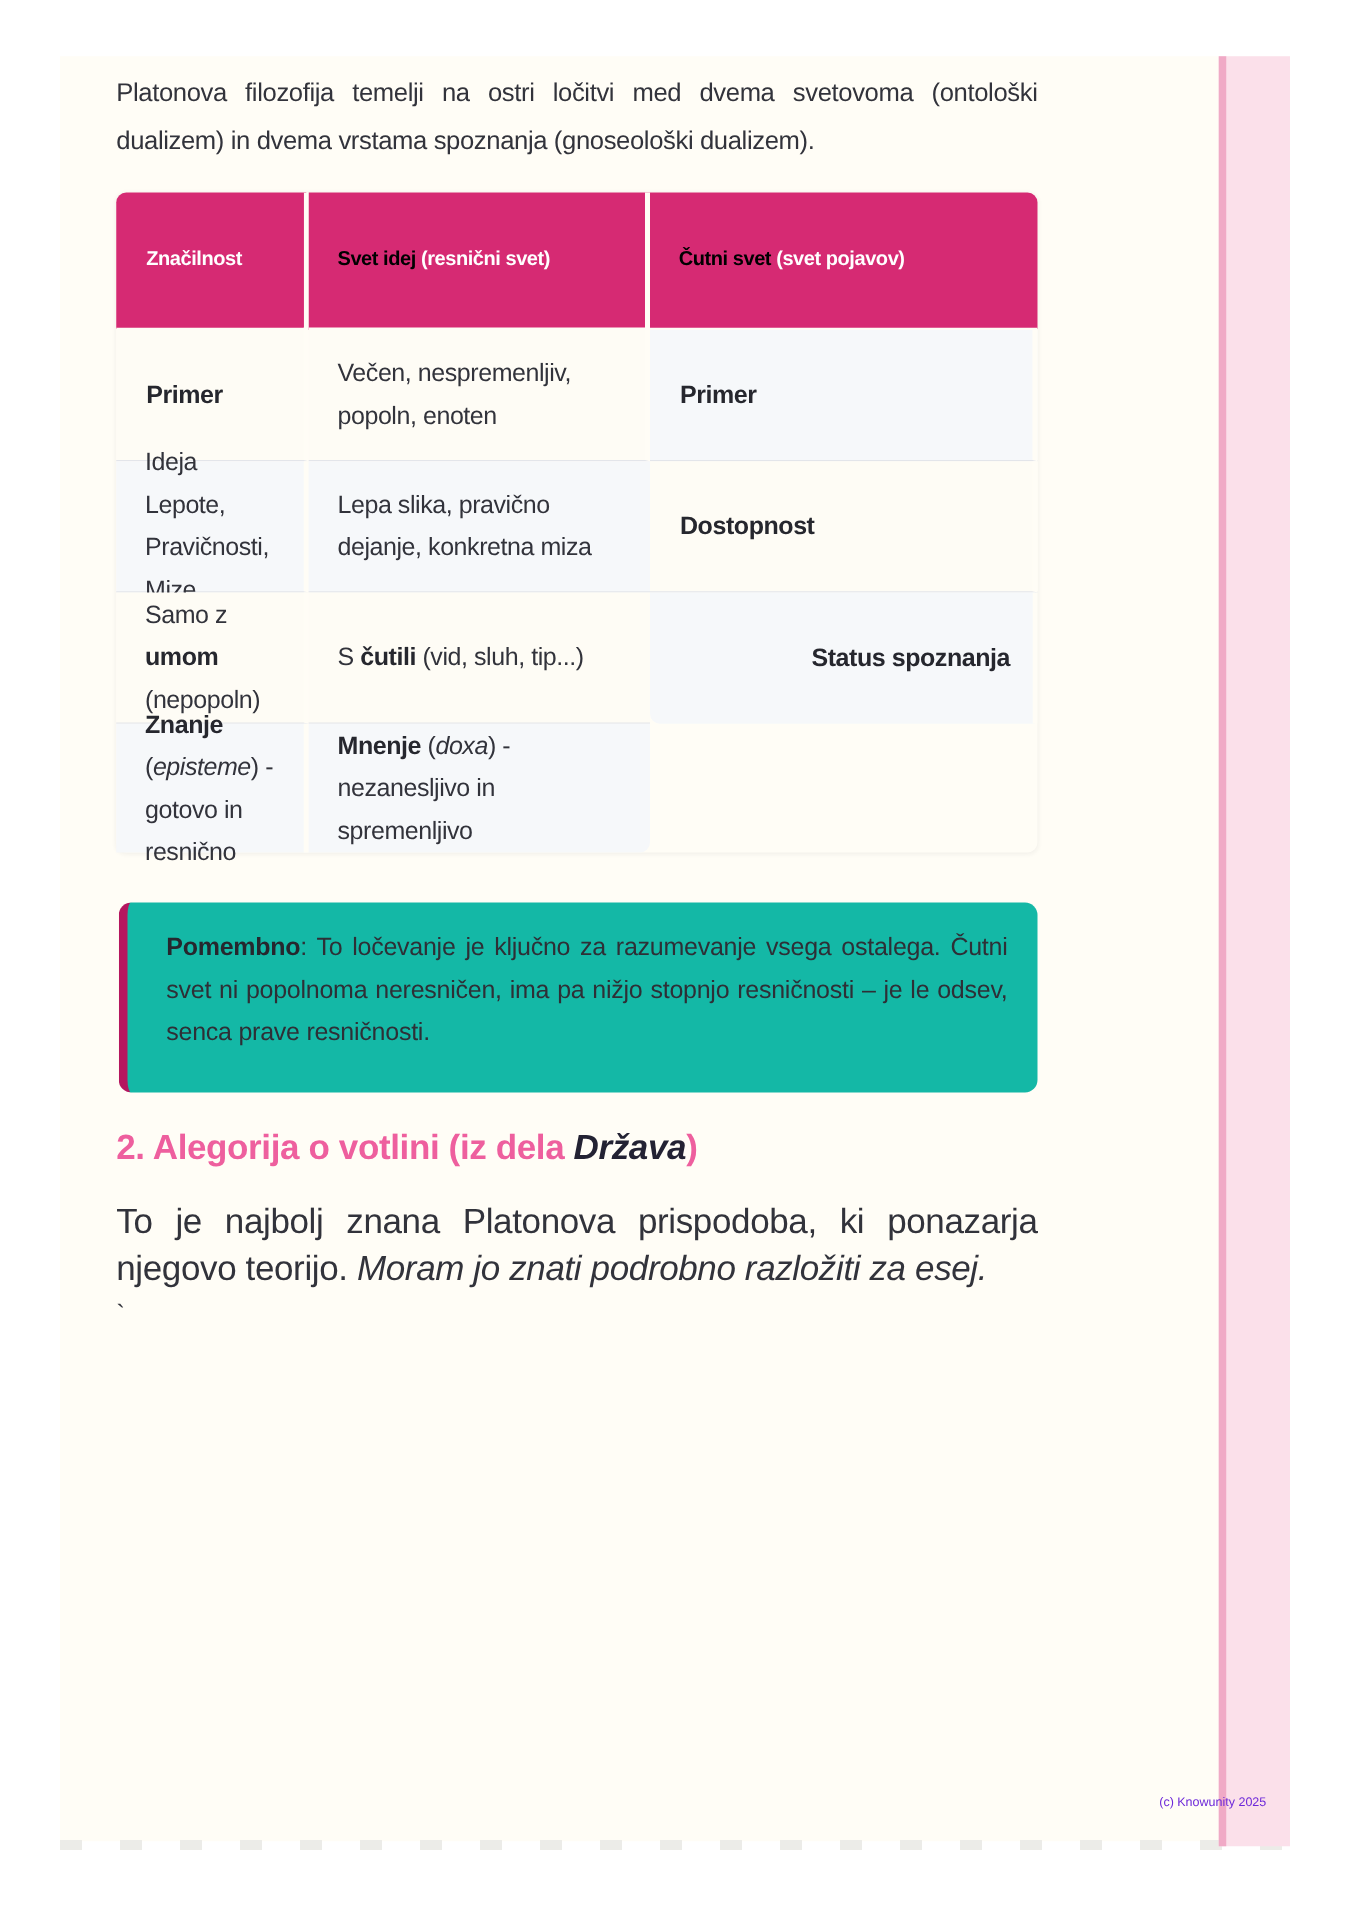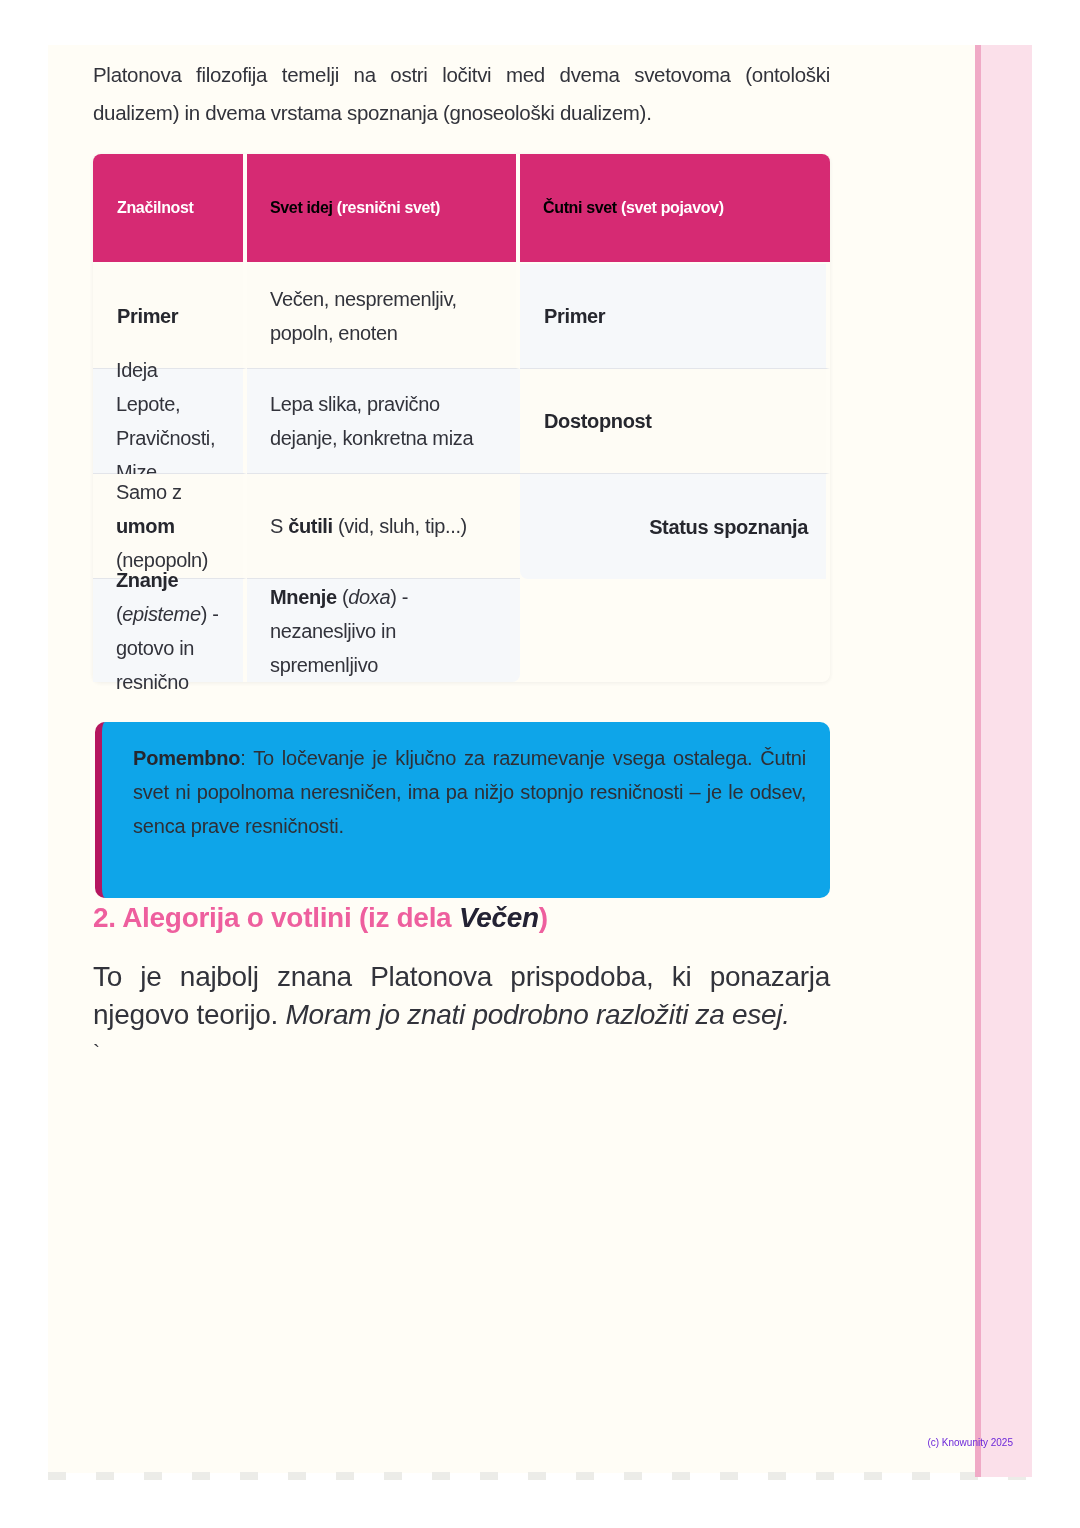--- a/index.html
+++ b/index.html
@@ -80,22 +80,22 @@
   .cell.last { border-bottom: none; }
   .cell.last.c1 { border-bottom-left-radius: 8px; justify-content: flex-end; }
   .cell.last.c3 { border-bottom-right-radius: 8px; }
   .cell .lbl { font-weight: 700; color: #26272e; }
   .cell b, .cell strong { font-weight: 700; color: #26272e; }
   .cell em { font-style: italic; }
   
   .callout {
     position: absolute;
     left: 47px; top: 677px;
-    width: 735px; height: 176px;
-    background: #0ea5e9;
+    width: 735px; height: 152px;
+    background: #14b8a6;
     border-left: 7px solid #b5165f;
     border-radius: 10px;
     padding: 19px 24px 0 31px;
     font-size: 20px;
     letter-spacing: -0.2px;
     line-height: 34px;
     text-align: justify;
     color: #2e2f36;
   }
   .callout .lead { font-weight: 700; color: #26272e; }
@@ -190,21 +190,21 @@
     </div>
     <div class="cell last c3 row-even">
       <span><span></span><strong>Mnenje</strong><span> (</span><em>doxa</em><span>) - nezanesljivo in spremenljivo</span></span>
     </div>
   </div>
 
   <div class="callout">
     <span class="lead">Pomembno</span><span>: To ločevanje je ključno za razumevanje vsega ostalega. Čutni svet ni popolnoma neresničen, ima pa nižjo stopnjo resničnosti – je le odsev, senca prave resničnosti.</span>
   </div>
 
-  <h2 class="sec-heading"><span>2. Alegorija o votlini (iz dela </span><span class="work">Večen</span><span>)</span></h2>
+  <h2 class="sec-heading"><span>2. Alegorija o votlini (iz dela </span><span class="work">Država</span><span>)</span></h2>
 
   <p class="sec-body"><span>To je najbolj znana Platonova prispodoba, ki ponazarja njegovo teorijo. </span><span class="it">Moram jo znati podrobno razložiti za esej.</span></p>
 
   <span class="stray">`</span>
 </div>
 
 <div class="edge-dashes"></div>
 
 <div class="footer">(c) Knowunity 2025</div>
 

